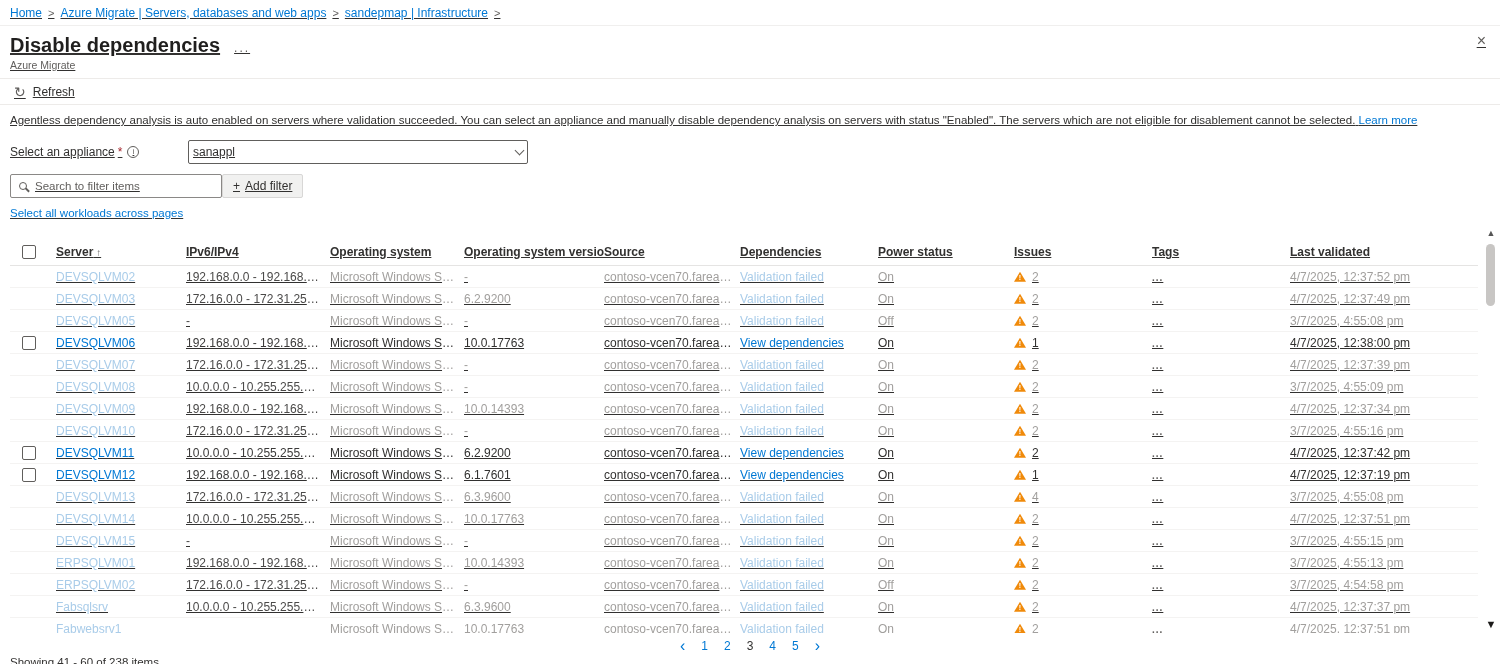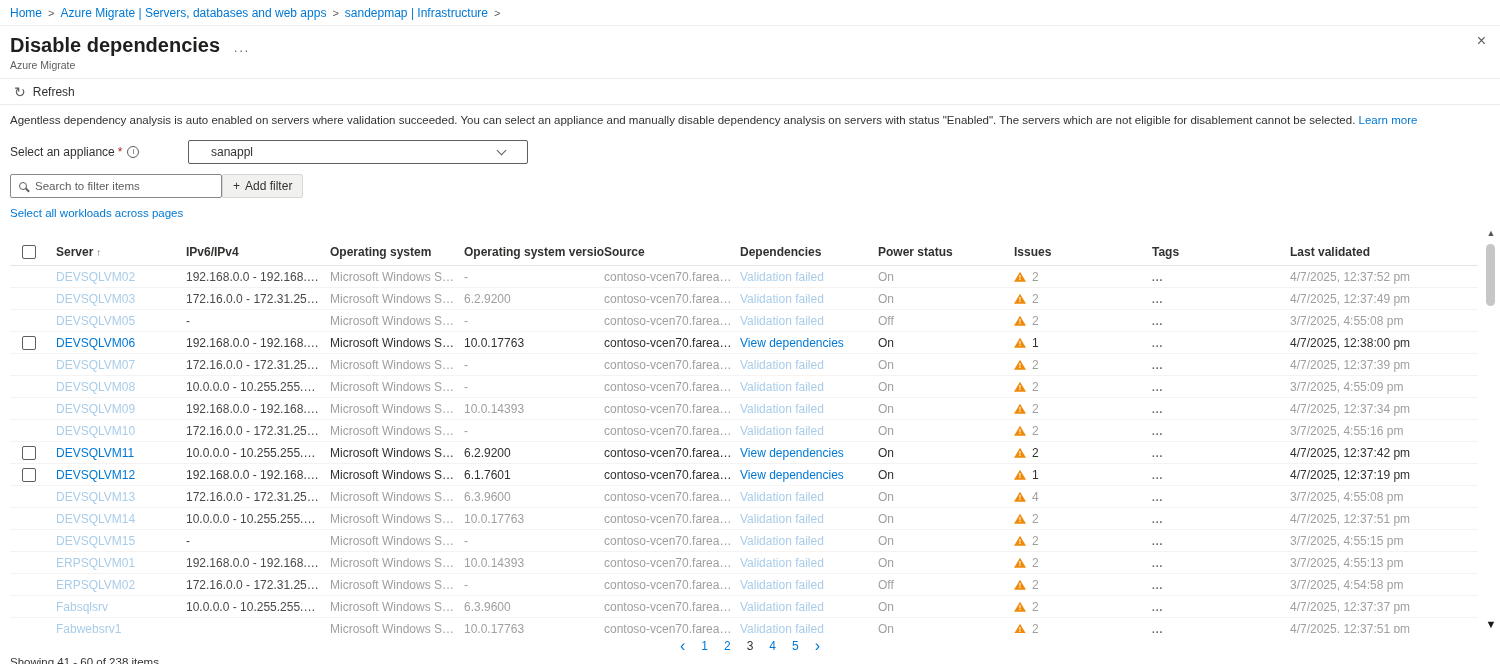--- a/index.html
+++ b/index.html
@@ -1,18 +1,18 @@
 <!DOCTYPE html>
 <html style="--accent: #0078d4; --warning: #f08a0a; --disabled_link: #a9cce9;"><head>
 <meta charset="utf-8">
 <style>
   * { box-sizing: border-box; margin: 0; padding: 0; }
   html,body { width:1500px; height:664px; background:#fff; overflow:hidden;
     font-family:"Liberation Sans", sans-serif; color:#323130; }
-  .page { position:relative; width:1500px; height:664px; background:#fff; }
+  .page { position:relative; width:1500px; height:664px; background:#fff;text-decoration:underline; }
 
   
   .breadcrumb-bar { height:26px; display:flex; align-items:center; gap:6px;
     padding:0 10px; border-bottom:1px solid #f0efee; font-size:12px; }
   .crumb { color:var(--accent,#0078d4); cursor:pointer; }
   .crumb-sep { color:#605e5c; font-size:11px; }
 
   
   .header-row { display:flex; align-items:flex-start; padding:7px 14px 0 10px; }
   .page-title { font-size:20px; font-weight:700; color:#201f1e; line-height:24px; }
@@ -34,21 +34,21 @@
 
   
   .appliance-row { margin-top:11px; padding-left:10px; display:flex; align-items:center; font-size:12px; }
   .appliance-label-wrap { width:178px; display:flex; align-items:center; gap:3px; }
   .required-star { color:#a4262c; }
   .info-icon { width:12px; height:12px; border:1px solid #605e5c; border-radius:50%;
     display:inline-flex; align-items:center; justify-content:center; font-size:8px;
     color:#605e5c; margin-left:2px; cursor:pointer; }
   .info-icon::after { content:"i"; }
   .select-box { width:340px; height:24px; border:1px solid #605e5c; border-radius:2px;
-    display:flex; align-items:center; justify-content:space-between; padding:0 22px;
+    display:flex; align-items:center; justify-content:space-between; padding:0 4px;
     font-size:12px; cursor:pointer; background:#fff; }
   .chevron-down-icon { width:7px; height:7px; border-right:1.5px solid #605e5c;
     border-bottom:1.5px solid #605e5c; transform:rotate(45deg); margin-top:-3px; }
 
   
   .filter-row { margin-top:10px; padding-left:10px; display:flex; align-items:center; }
   .search-box { width:212px; height:24px; border:1px solid #8a8886; border-radius:2px;
     display:flex; align-items:center; padding:0 8px; gap:8px; background:#fff; }
   .search-icon { width:8px; height:8px; border:1.5px solid #605e5c; border-radius:50%;
     position:relative; flex:none; }

